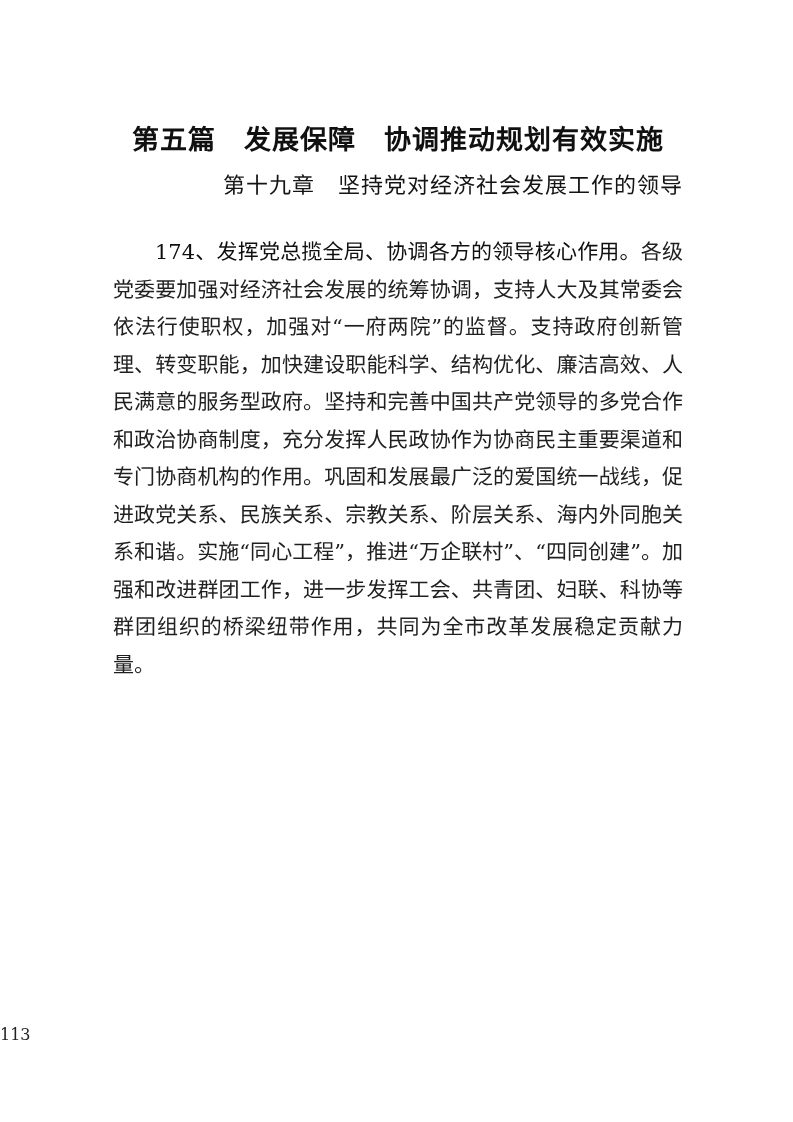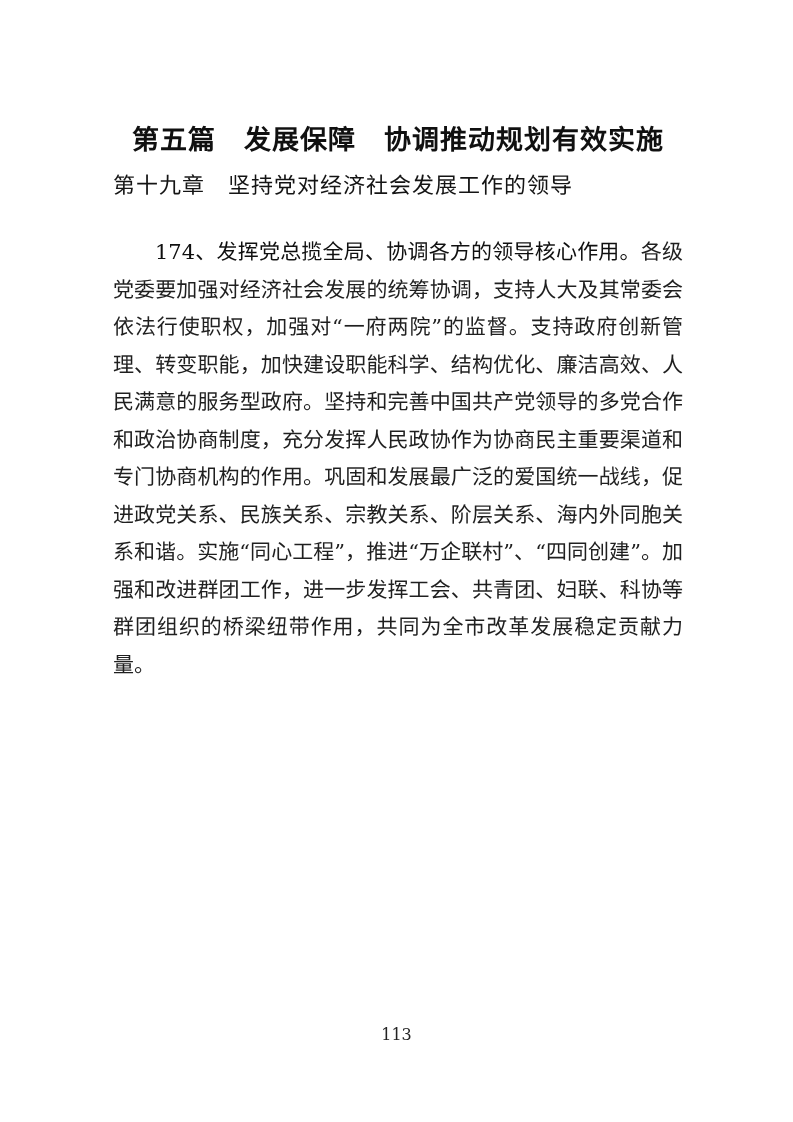--- a/index.html
+++ b/index.html
@@ -43,39 +43,39 @@
     text-align: justify;
     text-justify: inter-ideograph;
     text-indent: 2em;
     color: #1f1f1f;
   }
   .chapter-heading {
     margin: 11px 0 33px 0;
     font-size: 22px;
     line-height: 30px;
     font-weight: 500;
-    text-align: left;
+    text-align: right;
     font-family: "DejaVu Sans", "Liberation Sans", sans-serif;
     color: #141414;
     letter-spacing: 1px;
     white-space: nowrap;
   }
   .numbered {
     margin: 0;
   }
   .numbered .lead {
     font-weight: 400;
     color: #0f0f0f;
   }
   .page-number {
     position: absolute;
     top: 1024px;
     left: 0;
     width: 100%;
-    text-align: center;
+    text-align: left;
     font-size: 16px;
     line-height: 22px;
     color: #222222;
     font-family: "DejaVu Serif", "Liberation Serif", serif;
   }
 </style>
 </head>
 <body>
 
 <div class="page">

